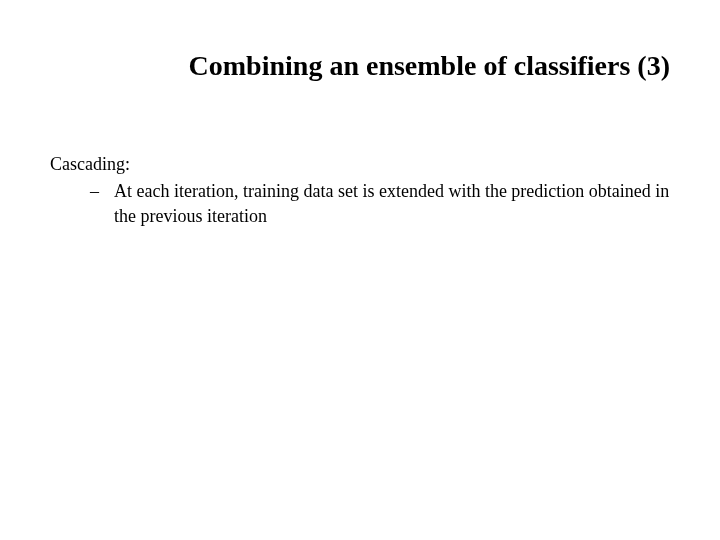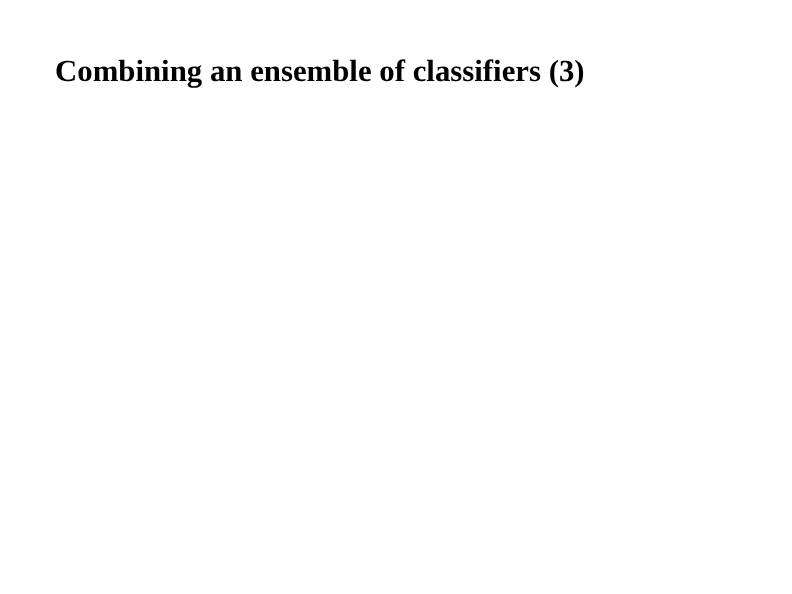--- a/index.html
+++ b/index.html
@@ -17,21 +17,21 @@
     }
     .slide {
       width: 100%;
       height: 100%;
       padding: 40px 50px;
       position: relative;
     }
     .title {
       font-size: 28px;
       font-weight: bold;
-      text-align: left;
+      text-align: right;
       margin-top: 10px;
       margin-bottom: 70px;
     }
     .content {
       font-size: 18px;
       line-height: 1.4;
     }
     .heading-line {
       margin-bottom: 2px;
     }
@@ -49,16 +49,20 @@
       position: absolute;
       left: 0;
     }
   </style>
 </head>
 <body>
 
 <div class="slide">
   <h1 class="title">Combining an ensemble of  classifiers (3)</h1>
   <div class="content">
+    <div class="heading-line">Cascading:</div>
     <ul class="bullet-list">
+      <li class="bullet-item">
+        <span>At each iteration, training data set is extended with the prediction obtained in the previous iteration</span>
+      </li>
     </ul>
   </div>
 </div>
 
 </body></html>

